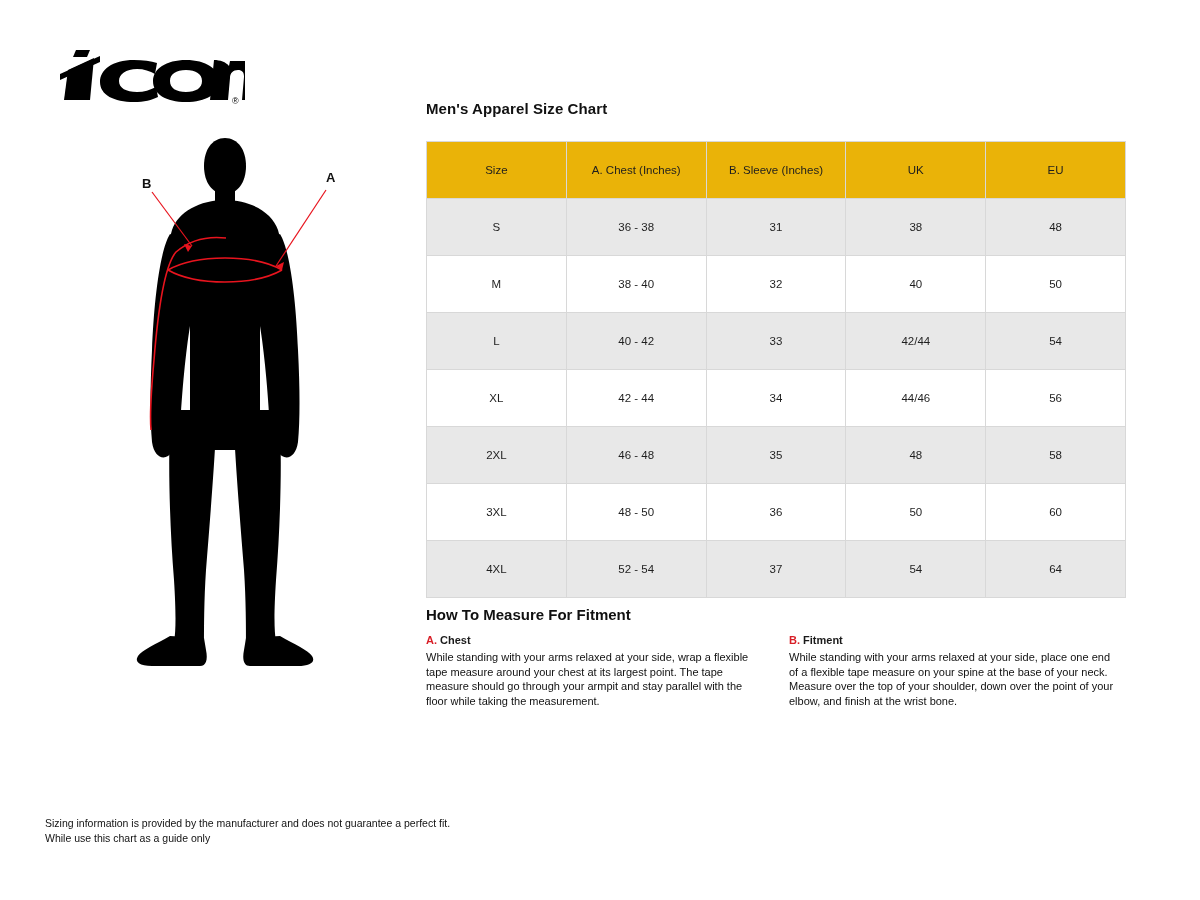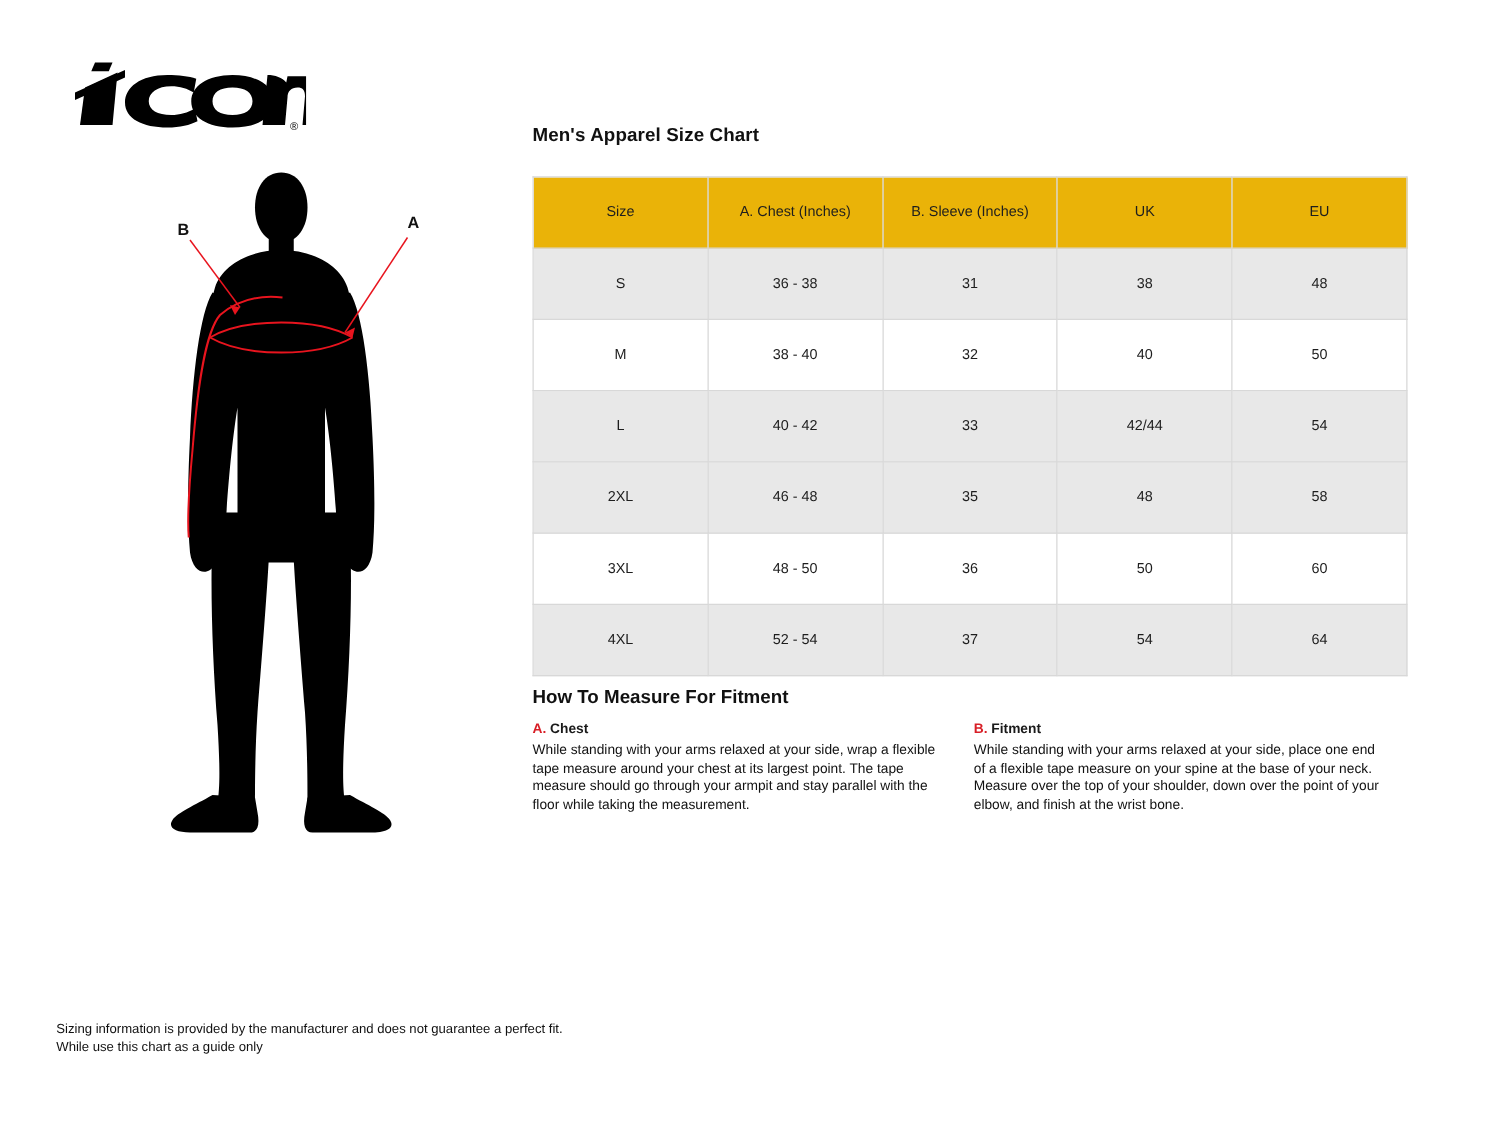--- a/index.html
+++ b/index.html
@@ -85,21 +85,21 @@
     width: 700px;
   }
   .howto h2 {
     font-size: 15px;
     font-weight: bold;
     margin: 0 0 10px 0;
     color: #111111;
   }
   .howto-cols {
     display: flex;
-    gap: 28px;
+    gap: 38px;
   }
   .howto-col {
     width: 325px;
   }
   .howto-head {
     font-size: 11px;
     font-weight: bold;
     margin-bottom: 3px;
     line-height: 1.3;
   }
@@ -216,20 +216,27 @@
         <td>32</td>
         <td>40</td>
         <td>50</td>
       </tr>
       <tr class="odd">
         <td>L</td>
         <td>40 - 42</td>
         <td>33</td>
         <td>42/44</td>
         <td>54</td>
+      </tr>
+      <tr class="even">
+        <td>XL</td>
+        <td>42 - 44</td>
+        <td>34</td>
+        <td>44/46</td>
+        <td>56</td>
       </tr>
       <tr class="odd">
         <td>2XL</td>
         <td>46 - 48</td>
         <td>35</td>
         <td>48</td>
         <td>58</td>
       </tr>
       <tr class="even">
         <td>3XL</td>

